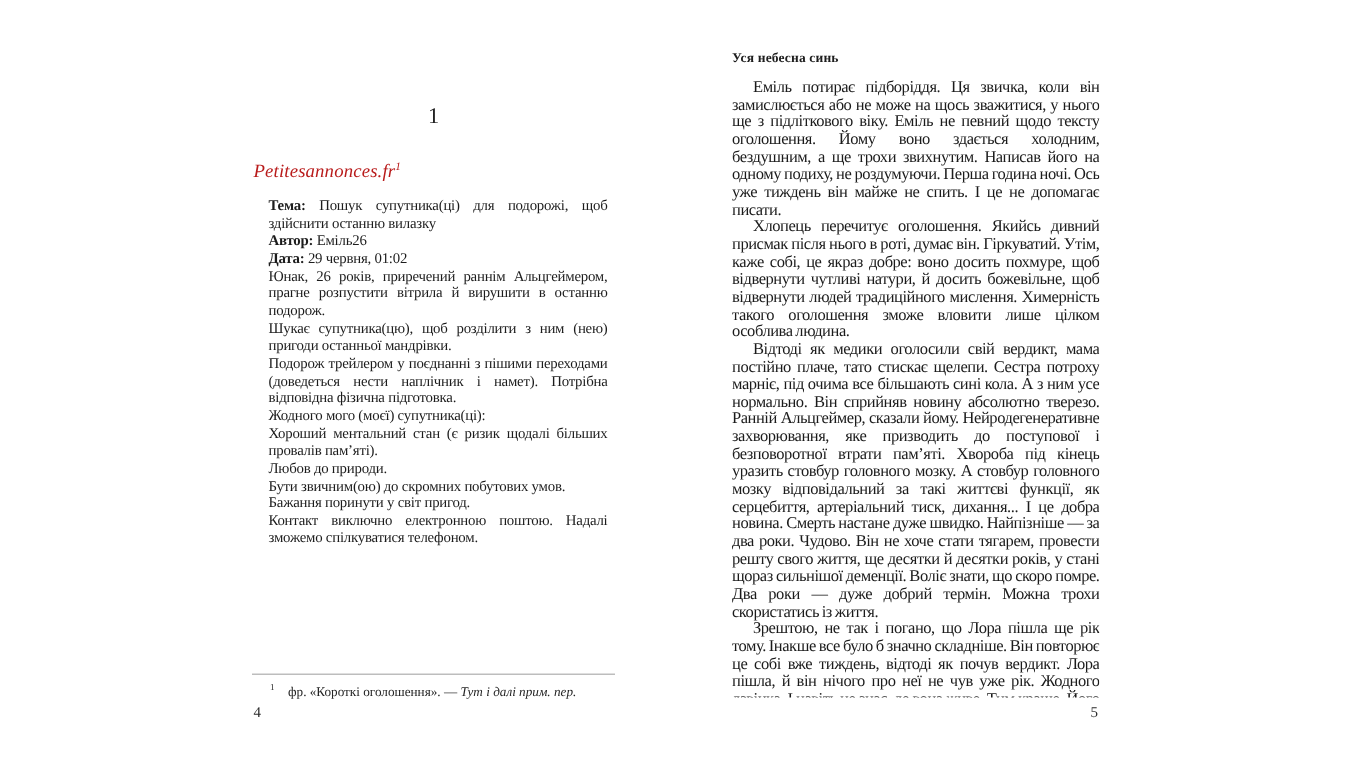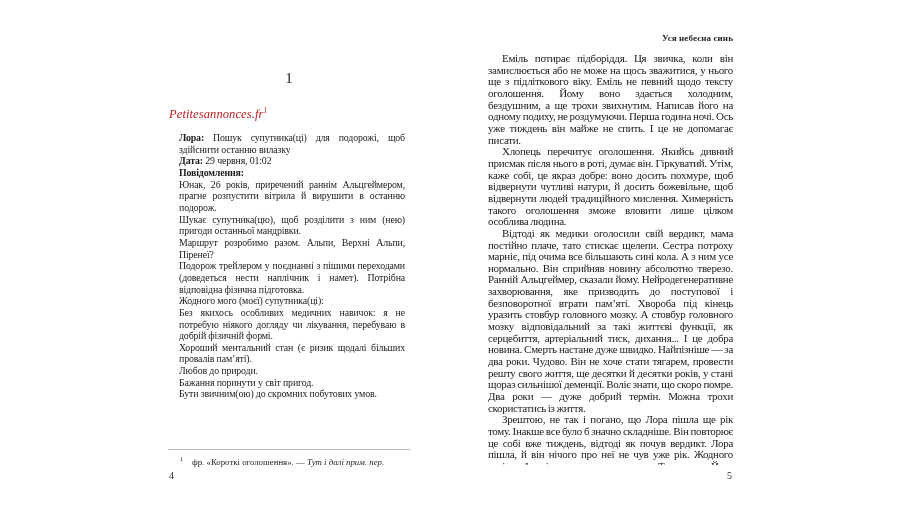--- a/index.html
+++ b/index.html
@@ -47,21 +47,21 @@
   .footnote i { font-style: italic; }
   .pagenum {
     position: absolute; top: 470px; font-size: 10px; line-height: 11px; color: #2a2a2a;
   }
   .pagenum-left { left: 1px; }
   .pagenum-right { right: 1px; text-align: right; }
 
   
   .running-head {
     position: absolute; top: 33px; right: 0; width: 100%;
-    text-align: right; font-size: 9px; font-weight: bold;
+    font-size: 9px; font-weight: bold;
     letter-spacing: 0.1px; color: #1e1e1e;
   }
   .body-text {
     position: absolute; top: 53px; left: 0; width: 245px;
     font-size: 11px; line-height: 11.65px;
     letter-spacing: -0.3px; word-spacing: -0.6px;
     text-align: justify; color: #1b1b1b;
     max-height: 412px; overflow: hidden;
   }
   .body-text p { margin: 0; text-indent: 14px; }
@@ -70,33 +70,32 @@
 <body>
 
 <div class="spread">
 
   <section class="page page-left">
     <div class="chapter-number">1</div>
 
     <div class="source-line"><span>Petitesannonces.fr</span><sup>1</sup></div>
 
     <div class="announcement">
-      <p class="meta"><b class="lbl">Лора:</b> <span>Пошук супутника(ці) для подорожі, щоб здійснити останню вилазку</span></p>
+      <p class="meta"><b class="lbl">Тема:</b> <span>Пошук супутника(ці) для подорожі, щоб здійснити останню вилазку</span></p>
+      <p class="meta"><b class="lbl">Автор:</b> <span>Еміль26</span></p>
       <p class="meta"><b class="lbl">Дата:</b> <span>29 червня, 01:02</span></p>
-      <p class="meta"><b class="lbl">Повідомлення:</b></p>
       <p class="msg">Юнак, 26 років, приречений раннім Альцгеймером, прагне розпустити вітрила й вирушити в останню подорож.</p>
       <p class="msg">Шукає супутника(цю), щоб розділити з ним (нею) пригоди останньої мандрівки.</p>
-      <p class="msg">Маршрут розробимо разом. Альпи, Верхні Альпи, Піренеї?</p>
       <p class="msg">Подорож трейлером у поєднанні з пішими переходами (доведеться нести наплічник і намет). Потрібна відповідна фізична підготовка.</p>
       <p class="msg">Жодного мого (моєї) супутника(ці):</p>
-      <p class="msg">Без якихось особливих медичних навичок: я не потребую ніякого догляду чи лікування, перебуваю в добрій фізичній формі.</p>
       <p class="msg">Хороший ментальний стан (є ризик щодалі більших провалів пам’яті).</p>
       <p class="msg">Любов до природи.</p>
+      <p class="msg">Бути звичним(ою) до скромних побутових умов.</p>
       <p class="msg">Бажання поринути у світ пригод.</p>
-      <p class="msg">Бути звичним(ою) до скромних побутових умов.</p>
+      <p class="msg">Контакт виключно електронною поштою. Надалі зможемо спілкуватися телефоном.</p>
     </div>
 
     <div class="footnote-rule"></div>
     <div class="footnote"><sup>1</sup><span>фр. «Короткі оголошення». — </span><i>Тут і далі прим. пер.</i></div>
 
     <div class="pagenum pagenum-left">4</div>
   </section>
 
   <section class="page page-right">
     <div class="running-head">Уся небесна синь</div>

